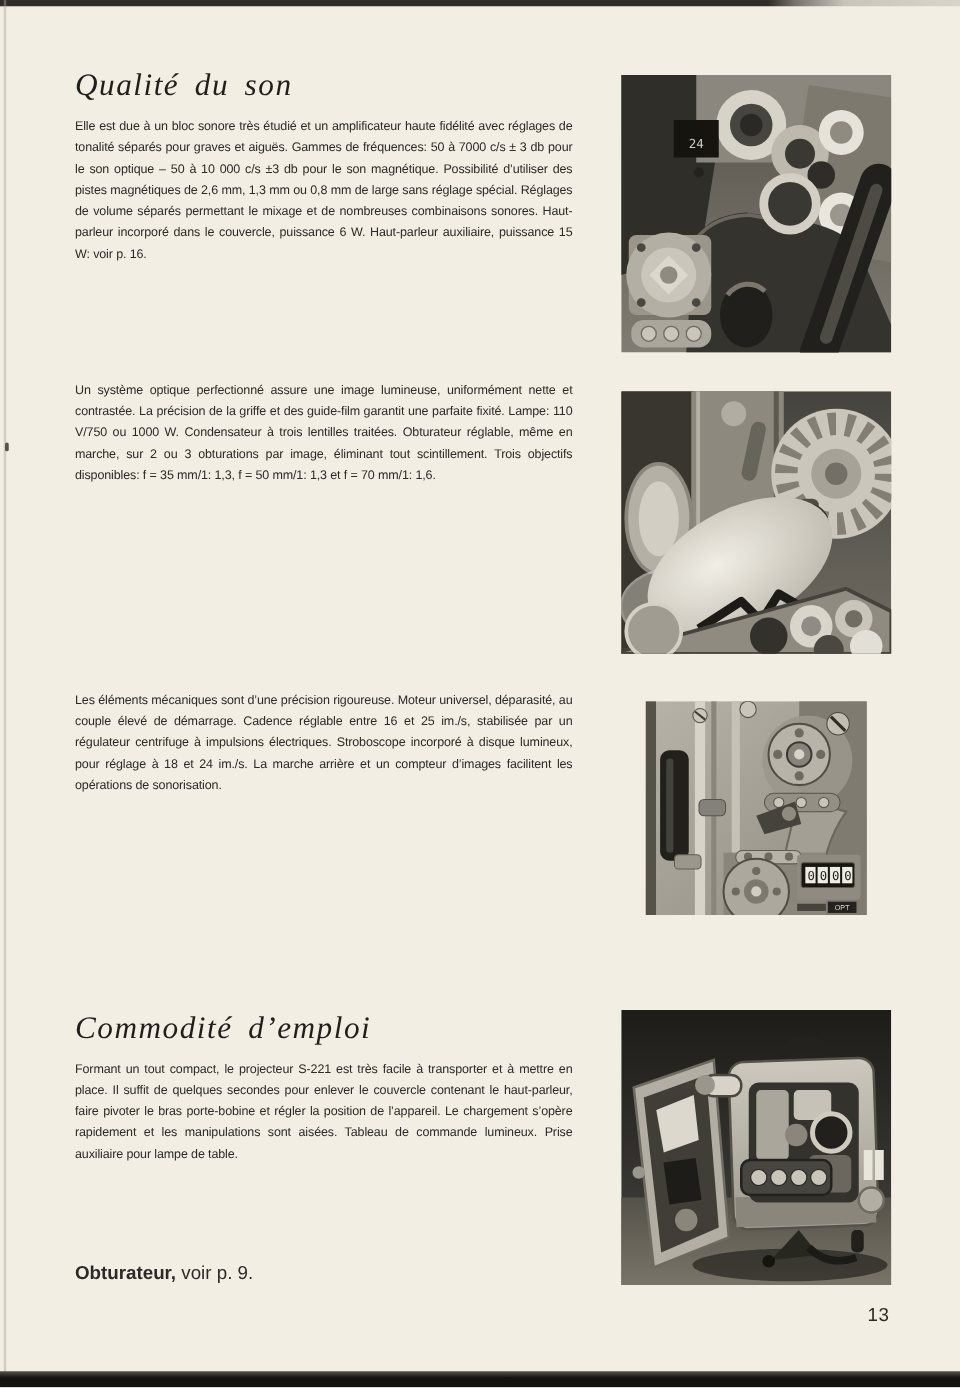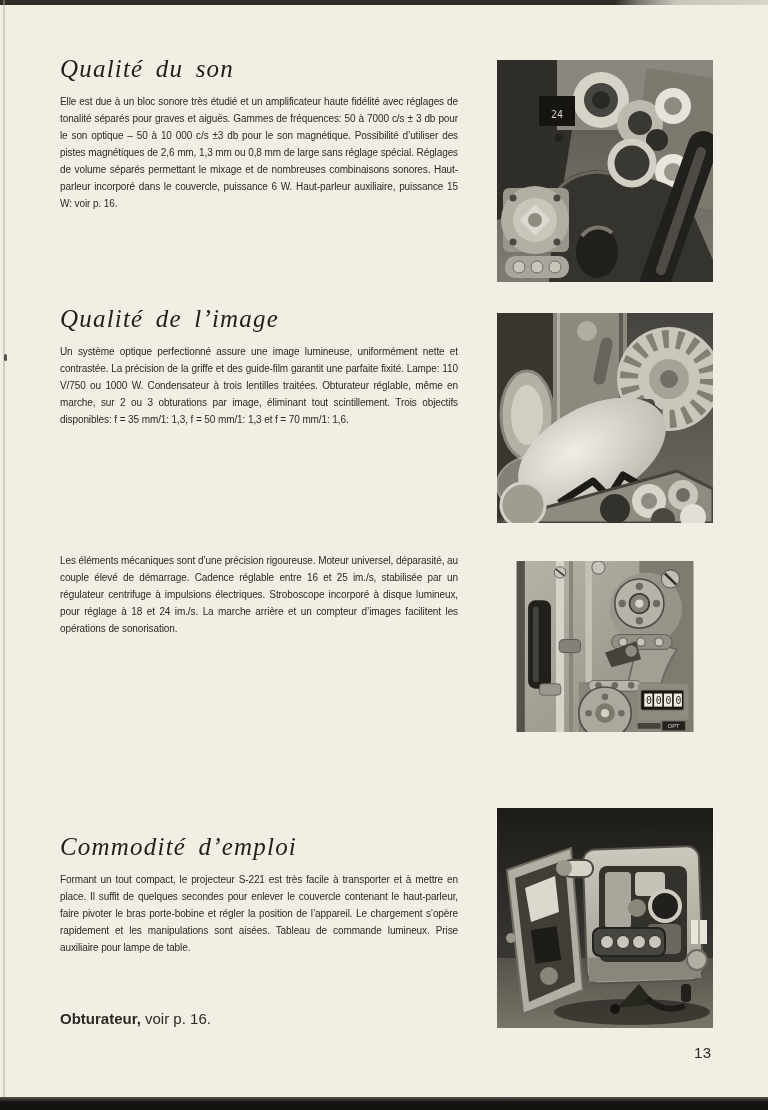--- a/index.html
+++ b/index.html
@@ -25,21 +25,21 @@
     font-weight:normal; font-size:25px; line-height:30px; letter-spacing:1.2px;
     word-spacing:5px; color:var(--heading-ink,#201f1c);
   }
   .sec p {
     margin:0; font-size:10px; line-height:17px; letter-spacing:-0.1px;
     text-align:justify; color:var(--ink,#2b2a27);
   }
   #sec-son      { top:54px; }
   #sec-image    { top:304px; }
   #sec-mecanisme{ top:552px; }
-  #sec-emploi   { top:832px; }
+  #sec-emploi   { top:808px; }
 
   .footer-note { position:absolute; left:60px; top:1010px; font-size:15px;
     color:var(--ink,#2b2a27); }
   .footer-note b { font-weight:bold; }
   .page-number { position:absolute; left:694px; top:1044px; font-size:15px;
     color:var(--ink,#2b2a27); letter-spacing:0.5px; }
 
   
   .photo { position:absolute; left:497px; width:216px; }
   #photo-1 { top:60px;  height:222px; }
@@ -56,34 +56,33 @@
   <div class="top-edge"></div>
   <div class="left-edge"></div>
   <div class="speck"></div>
 
   <section class="sec" id="sec-son">
     <h2>Qualité du son</h2>
     <p>Elle est due à un bloc sonore très étudié et un amplificateur haute fidélité avec réglages de tonalité séparés pour graves et aiguës. Gammes de fréquences: 50 à 7000 c/s ± 3 db pour le son optique – 50 à 10 000 c/s ±3 db pour le son magnétique. Possibilité d’utiliser des pistes magnétiques de 2,6 mm, 1,3 mm ou 0,8 mm de large sans réglage spécial. Réglages de volume séparés permettant le mixage et de nombreuses combinaisons sonores. Haut-parleur incorporé dans le couvercle, puissance 6 W. Haut-parleur auxiliaire, puissance 15 W: voir p. 16.</p>
   </section>
 
   <section class="sec" id="sec-image">
-    <h2>Qualité de l’image</h2>
     <p>Un système optique perfectionné assure une image lumineuse, uniformément nette et contrastée. La précision de la griffe et des guide-film garantit une parfaite fixité. Lampe: 110 V/750 ou 1000 W. Condensateur à trois lentilles traitées. Obturateur réglable, même en marche, sur 2 ou 3 obturations par image, éliminant tout scintillement. Trois objectifs disponibles: f = 35 mm/1: 1,3, f = 50 mm/1: 1,3 et f = 70 mm/1: 1,6.</p>
   </section>
 
   <section class="sec" id="sec-mecanisme">
     <p>Les éléments mécaniques sont d’une précision rigoureuse. Moteur universel, déparasité, au couple élevé de démarrage. Cadence réglable entre 16 et 25 im./s, stabilisée par un régulateur centrifuge à impulsions électriques. Stroboscope incorporé à disque lumineux, pour réglage à 18 et 24 im./s. La marche arrière et un compteur d’images facilitent les opérations de sonorisation.</p>
   </section>
 
   <section class="sec" id="sec-emploi">
     <h2>Commodité d’emploi</h2>
     <p>Formant un tout compact, le projecteur S-221 est très facile à transporter et à mettre en place. Il suffit de quelques secondes pour enlever le couvercle contenant le haut-parleur, faire pivoter le bras porte-bobine et régler la position de l’appareil. Le chargement s’opère rapidement et les manipulations sont aisées. Tableau de commande lumineux. Prise auxiliaire pour lampe de table.</p>
   </section>
 
-  <div class="footer-note"><b>Obturateur,</b><span> voir p. 16.</span></div>
+  <div class="footer-note"><b>Obturateur,</b><span> voir p. 9.</span></div>
 
   <div class="page-number">13</div>
 
   <figure class="photo" id="photo-1" style="margin:0">
     <svg viewBox="0 0 216 222">
       <defs>
         <linearGradient id="p1bg" x1="0" y1="0" x2="0" y2="1">
           <stop offset="0" stop-color="#56534c"></stop>
             <stop offset="1" stop-color="#807c73"></stop>
         </linearGradient>

